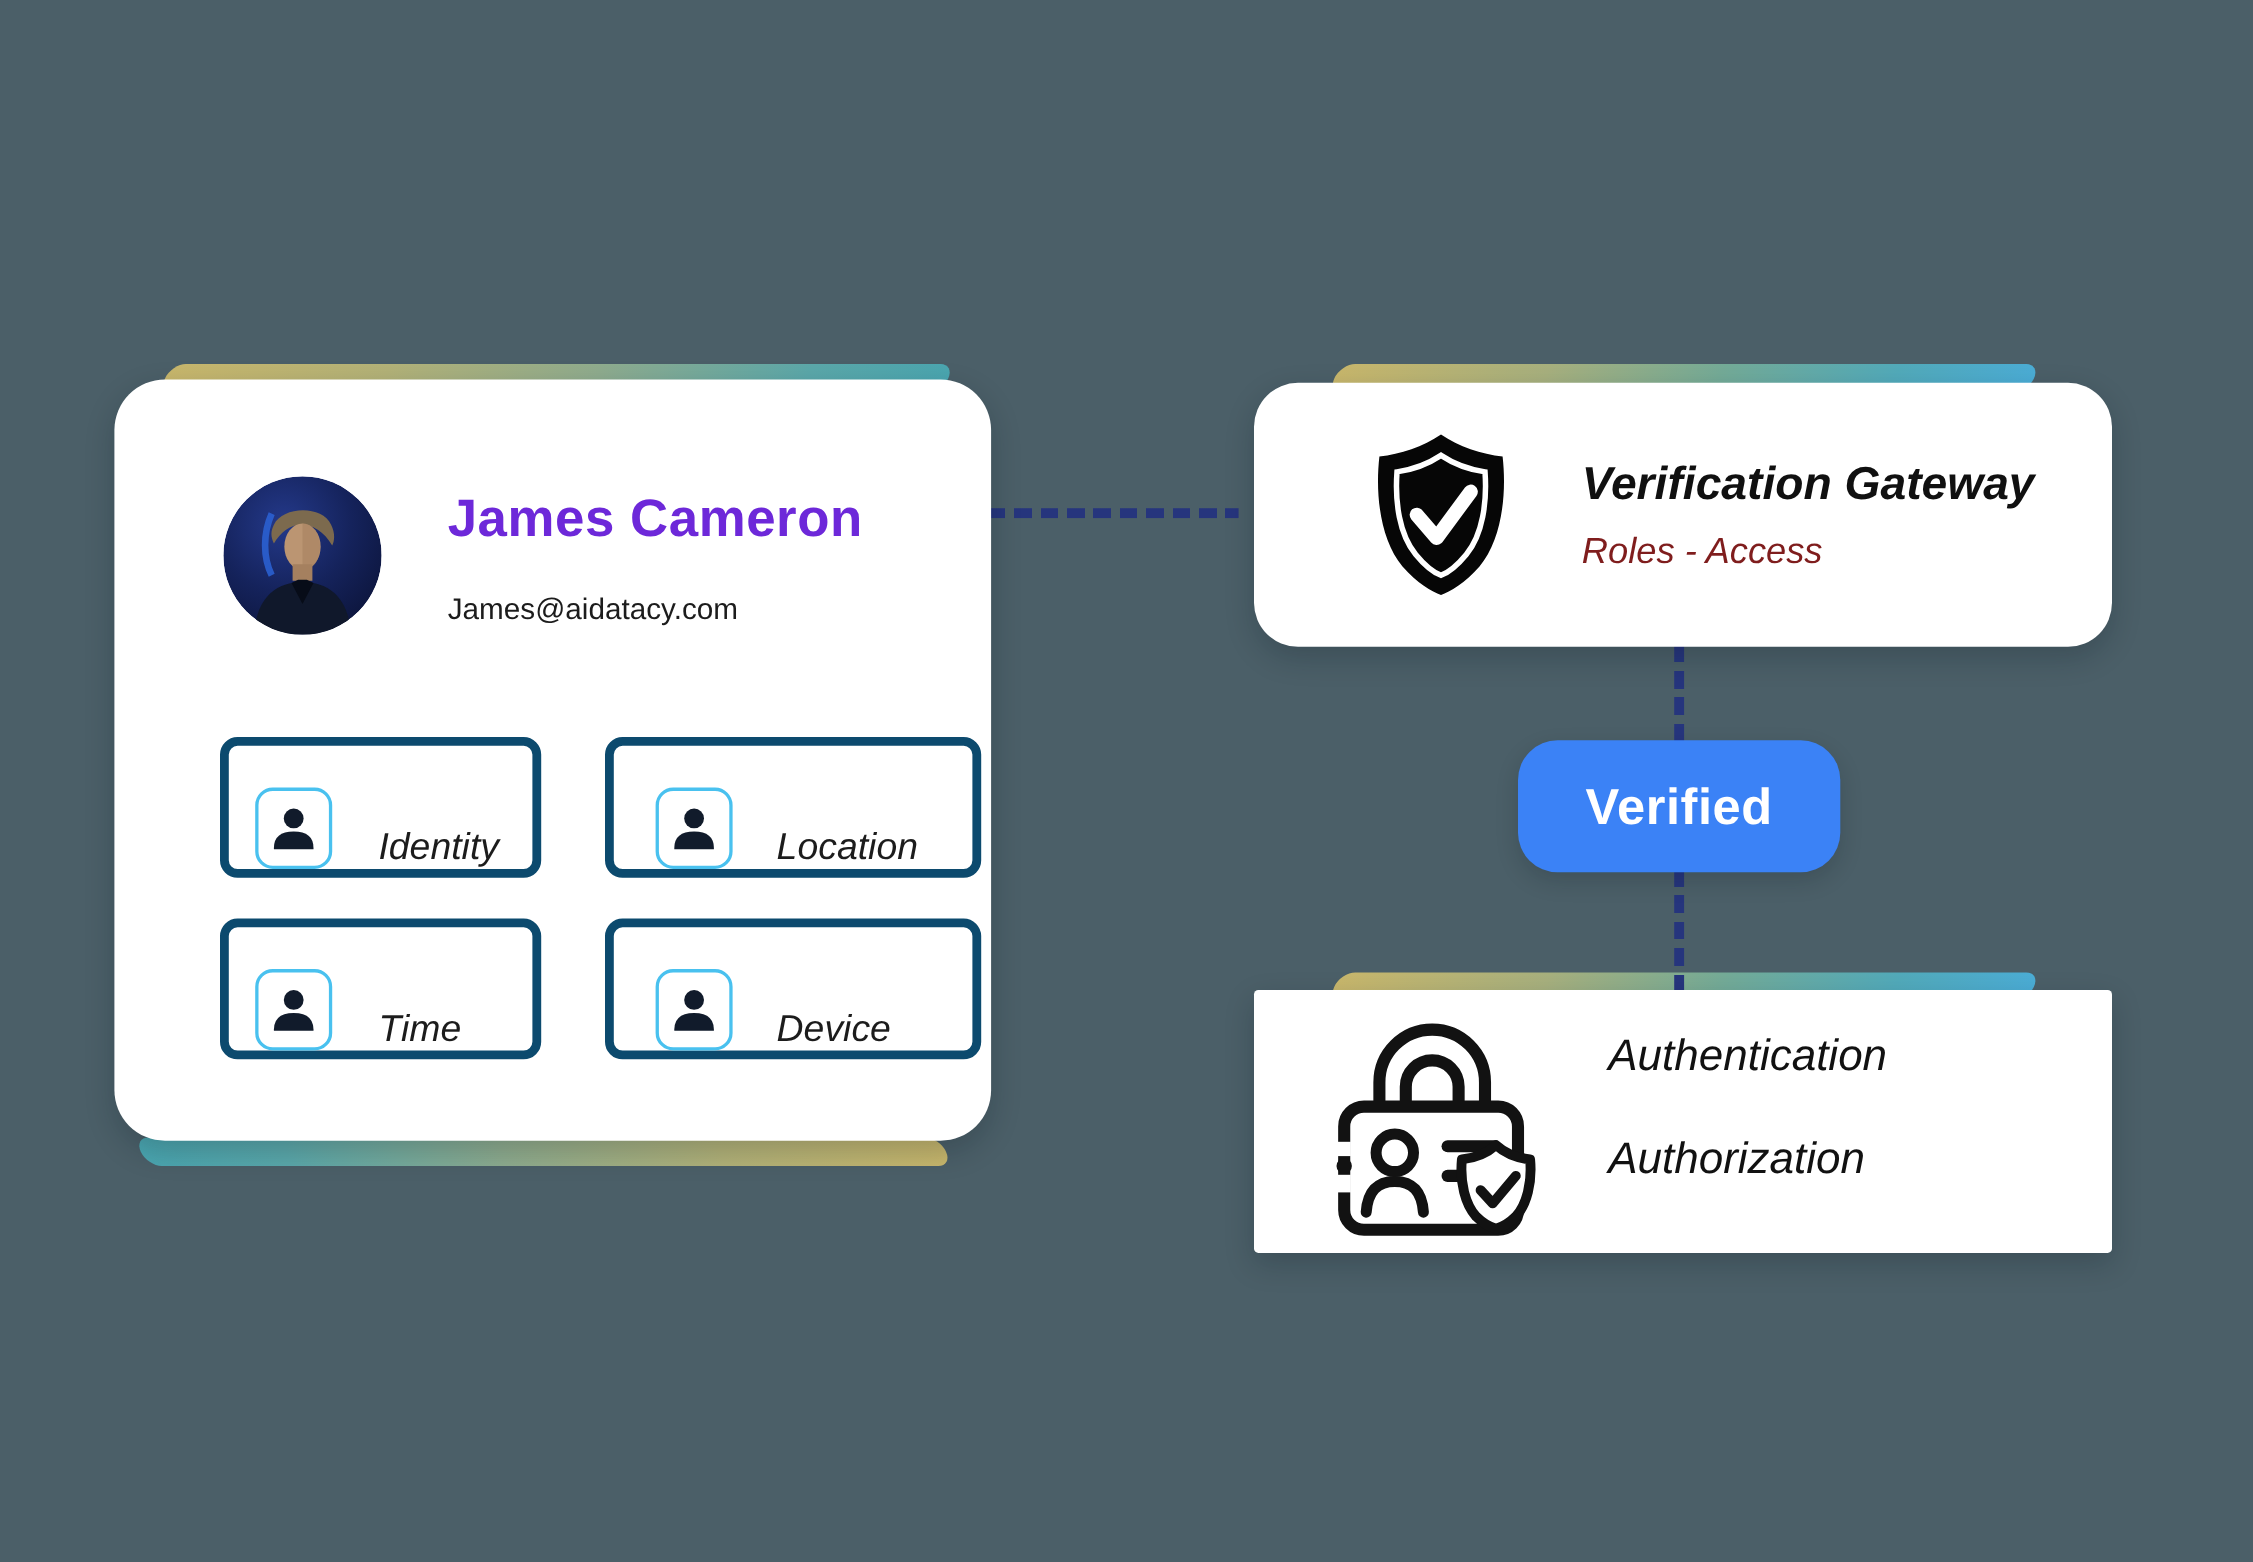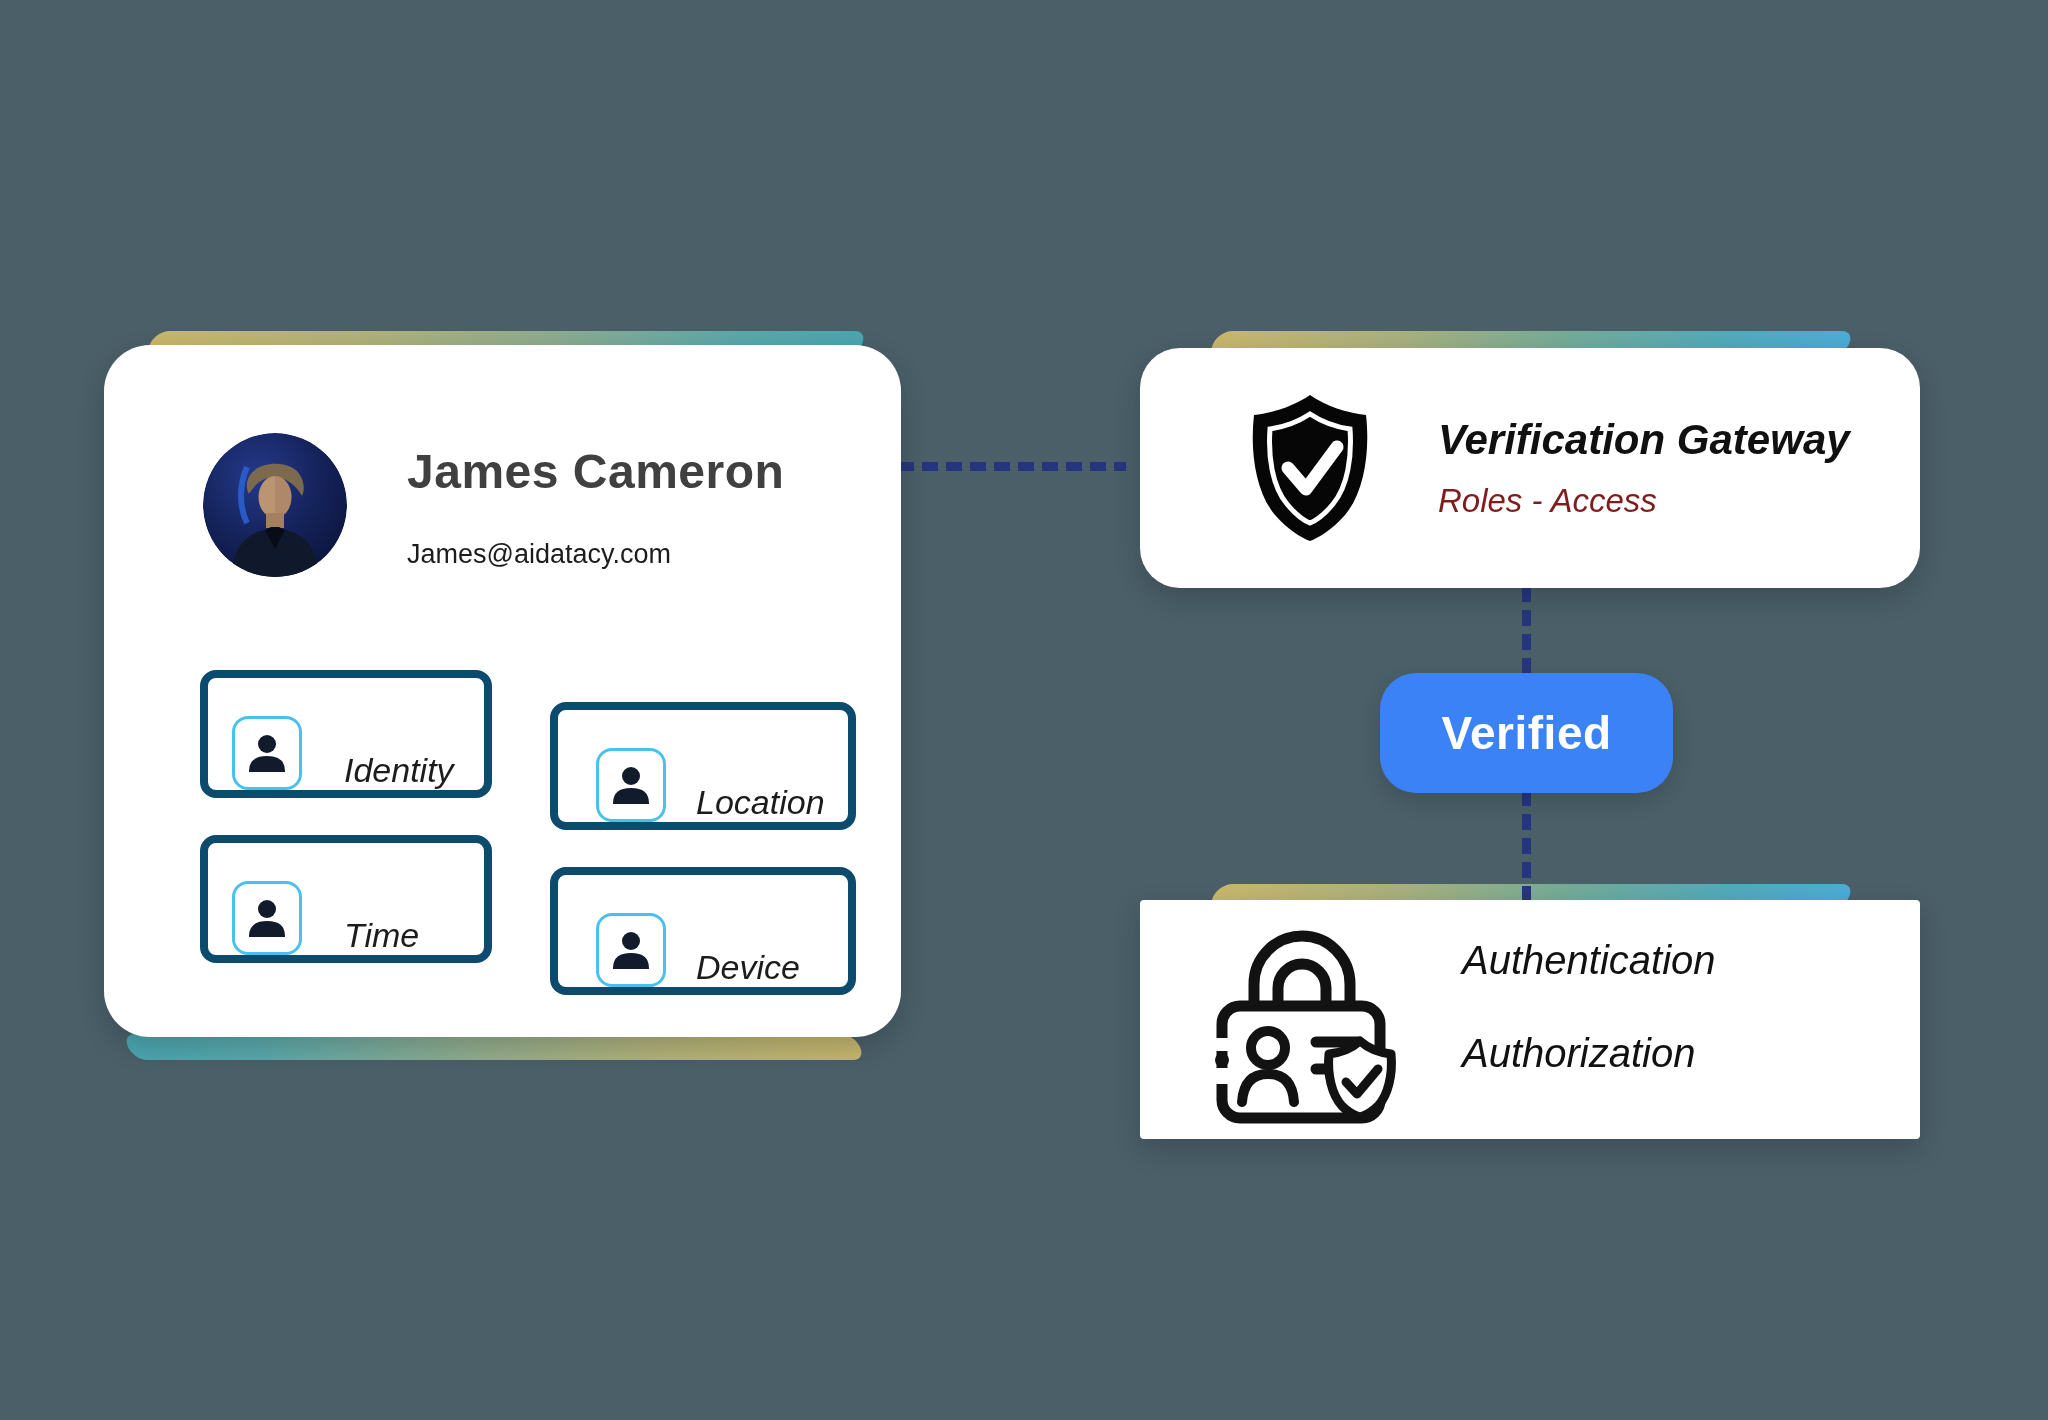--- a/index.html
+++ b/index.html
@@ -53,30 +53,30 @@
     left:1522px;top:586px;width:9px;height:88px;
     background:repeating-linear-gradient(180deg,#26357d 0 16px,rgba(0,0,0,0) 16px 24px);
   }
   .connector-v2{
     left:1522px;top:790px;width:9px;height:112px;
     background:repeating-linear-gradient(180deg,#26357d 0 16px,rgba(0,0,0,0) 16px 24px);
   }
 
   
   .avatar{position:absolute;left:99px;top:88px;width:144px;height:144px;border-radius:50%;overflow:hidden;}
-  .user-name{position:absolute;left:303px;top:99px;font-size:48px;font-weight:bold;letter-spacing:.5px;color:#404040;}
+  .user-name{position:absolute;left:303px;top:99px;font-size:48px;font-weight:bold;letter-spacing:.5px;color:#6d28d9;}
   .user-email{position:absolute;left:303px;top:194px;font-size:27px;color:#1c1c1c;}
 
   .attr-tile{
     position:absolute;height:128px;background:#fff;
     border:8px solid #0c4a6e;border-radius:16px;
     display:flex;align-items:flex-end;box-sizing:border-box;
   }
   .attr-tile.c1{left:96px;width:292px;padding-left:24px;gap:42px;}
-  .attr-tile.c2{left:446px;width:306px;padding-left:38px;gap:30px;margin-top:32px;}
+  .attr-tile.c2{left:446px;width:342px;padding-left:38px;gap:40px;}
   .attr-tile.r1{top:325px;}
   .attr-tile.r2{top:490px;}
   .attr-iconbox{
     width:70px;height:74px;flex:0 0 auto;background:#fff;
     border:3px solid #49c1ef;border-radius:16px;box-sizing:border-box;
     display:flex;align-items:center;justify-content:center;
   }
   .attr-label{font-size:34px;font-style:italic;color:#1c1c1c;}
 
   

